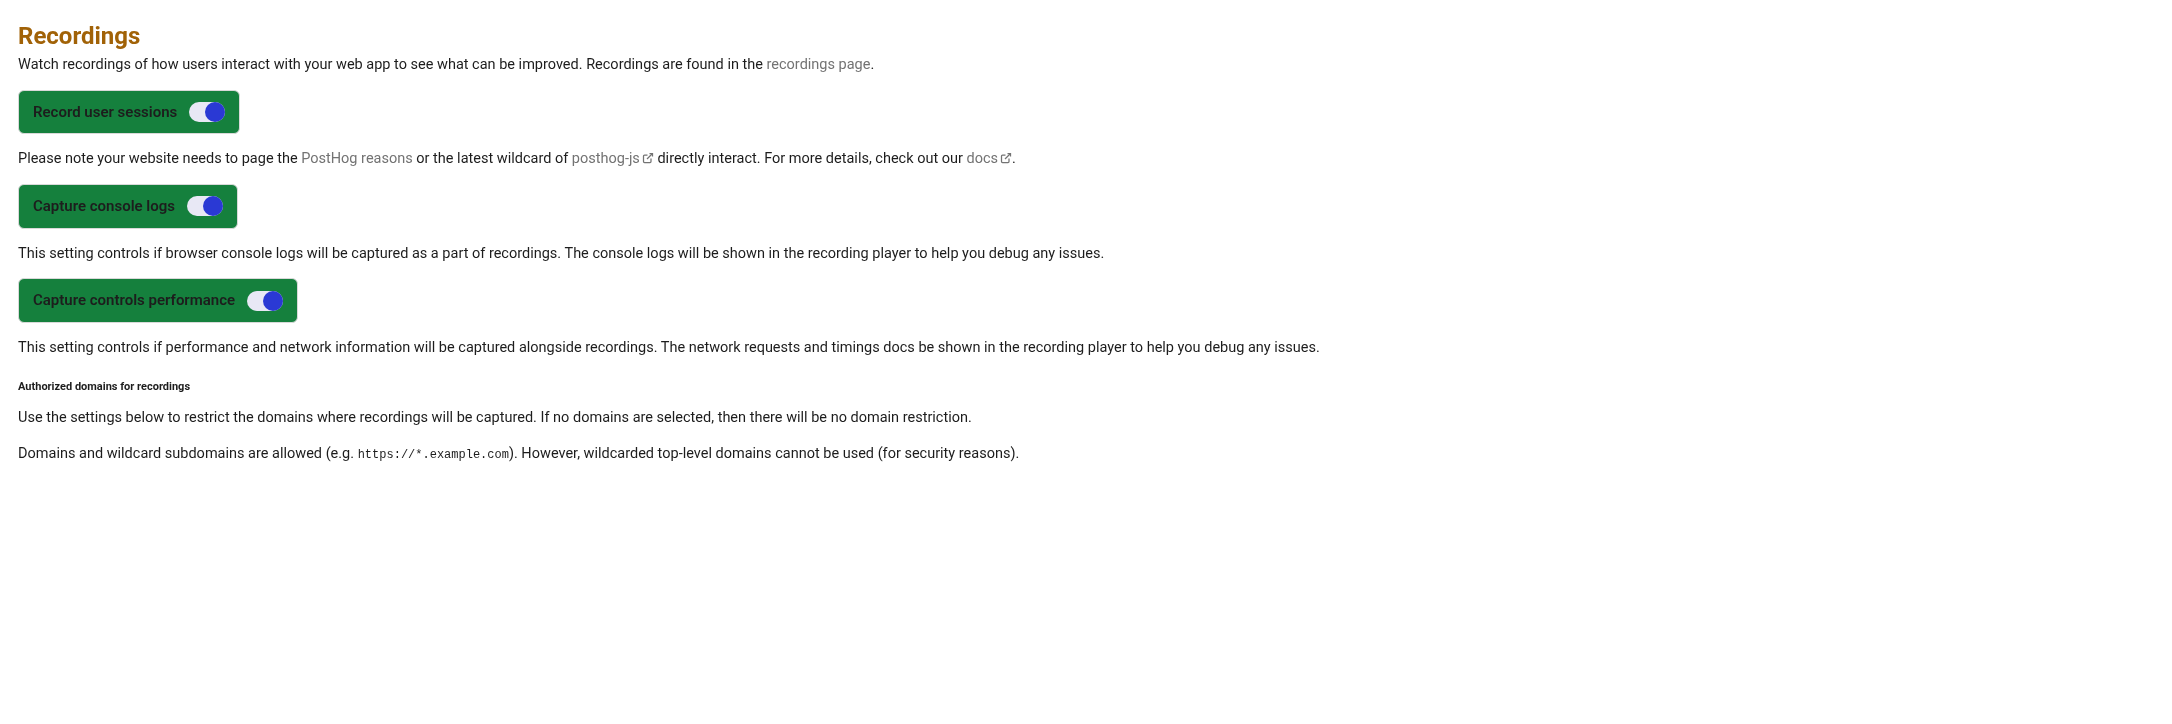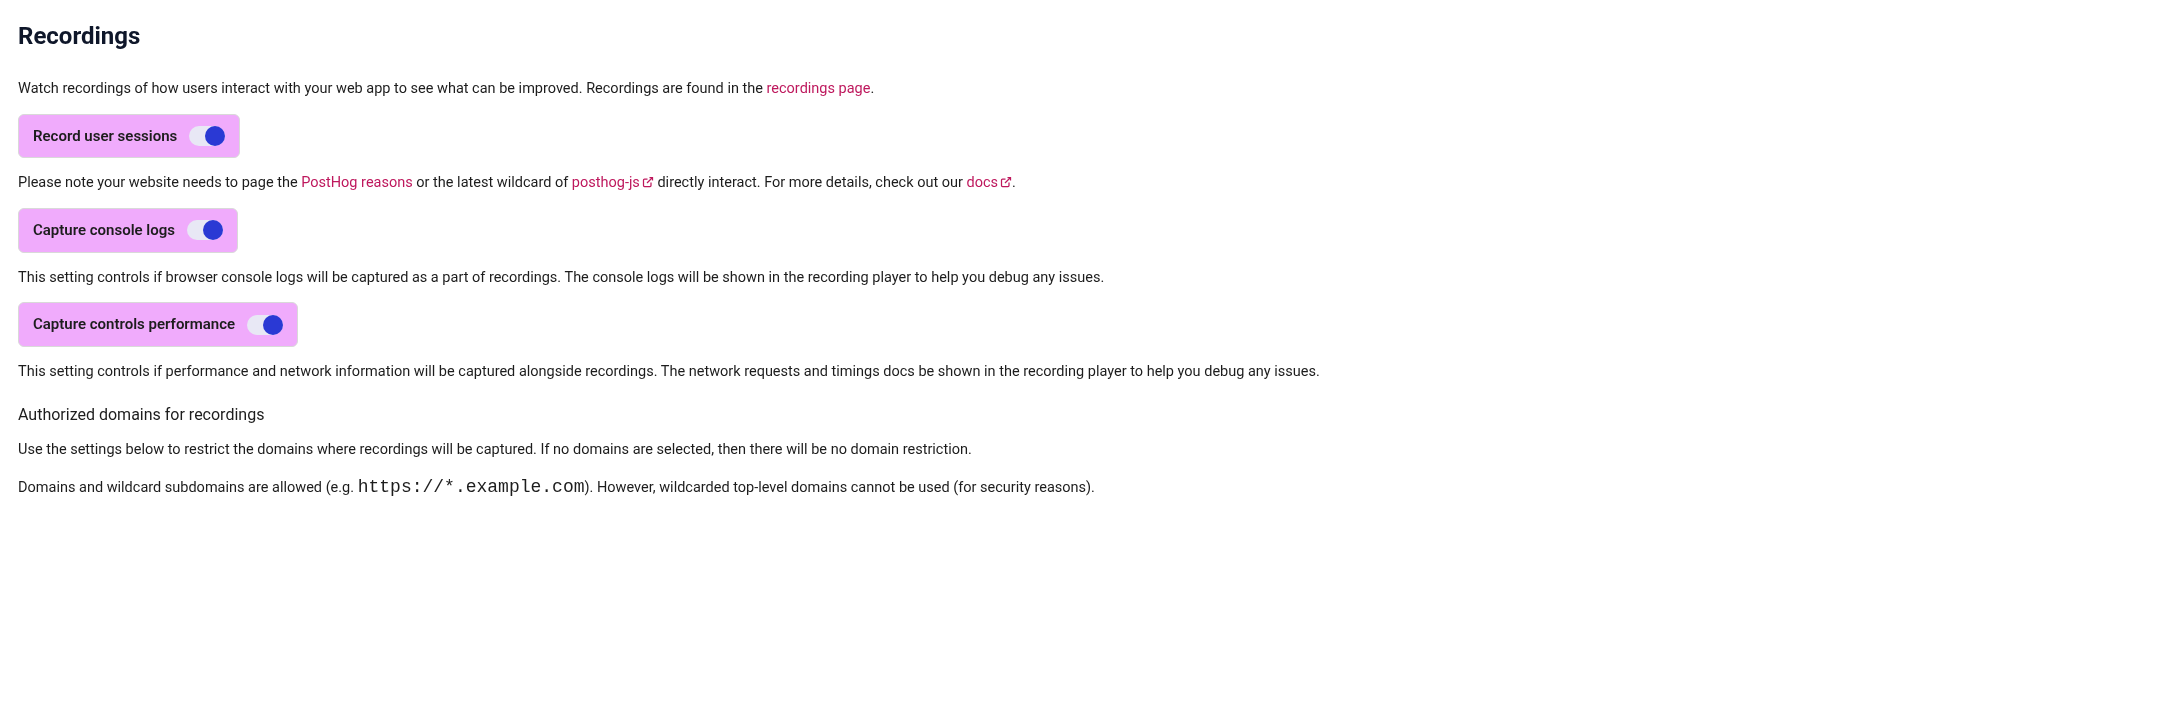--- a/index.html
+++ b/index.html
@@ -13,51 +13,51 @@
       color: #1d1d1d;
       background: #ffffff;
       padding: 18px;
       font-size: 14.5px;
       line-height: 1.5;
     }
     
     h1 {
       font-size: 24px;
       font-weight: 700;
-      margin-bottom: 24px;
-      color: #0f172a;
+      margin-bottom: 0;
+      color: #a16207;
     }
     
     h2 {
-      font-size: 16px;
-      font-weight: 400;
+      font-size: 11px;
+      font-weight: 700;
       margin-top: 20px;
       margin-bottom: 12px;
       color: #1d1d1d;
     }
     
     p {
       margin-bottom: 14px;
       color: #1d1d1d;
     }
     
     a {
-      color: #be185d;
+      color: #737373;
       text-decoration: none;
     }
     
     .toggle-card {
       display: inline-flex;
       align-items: center;
       gap: 12px;
       border: 1px solid #d9d9d9;
       border-radius: 6px;
       padding: 10px 14px;
       margin-bottom: 14px;
-      background: #f0abfc;
+      background: #15803d;
     }
     
     .toggle-label {
       font-weight: 600;
       font-size: 15px;
       color: #1d1d1d;
     }
     
     .toggle-switch {
       position: relative;
@@ -88,21 +88,21 @@
     .external-icon {
       display: inline-block;
       width: 12px;
       height: 12px;
       vertical-align: -1px;
       margin-left: 2px;
     }
     
     code {
       font-family: "SFMono-Regular", Consolas, "Liberation Mono", Menlo, monospace;
-      font-size: 18px;
+      font-size: 12px;
     }
   </style>
 </head>
 <body>
 
 
 
 <h1>Recordings</h1>
 
 <p>

